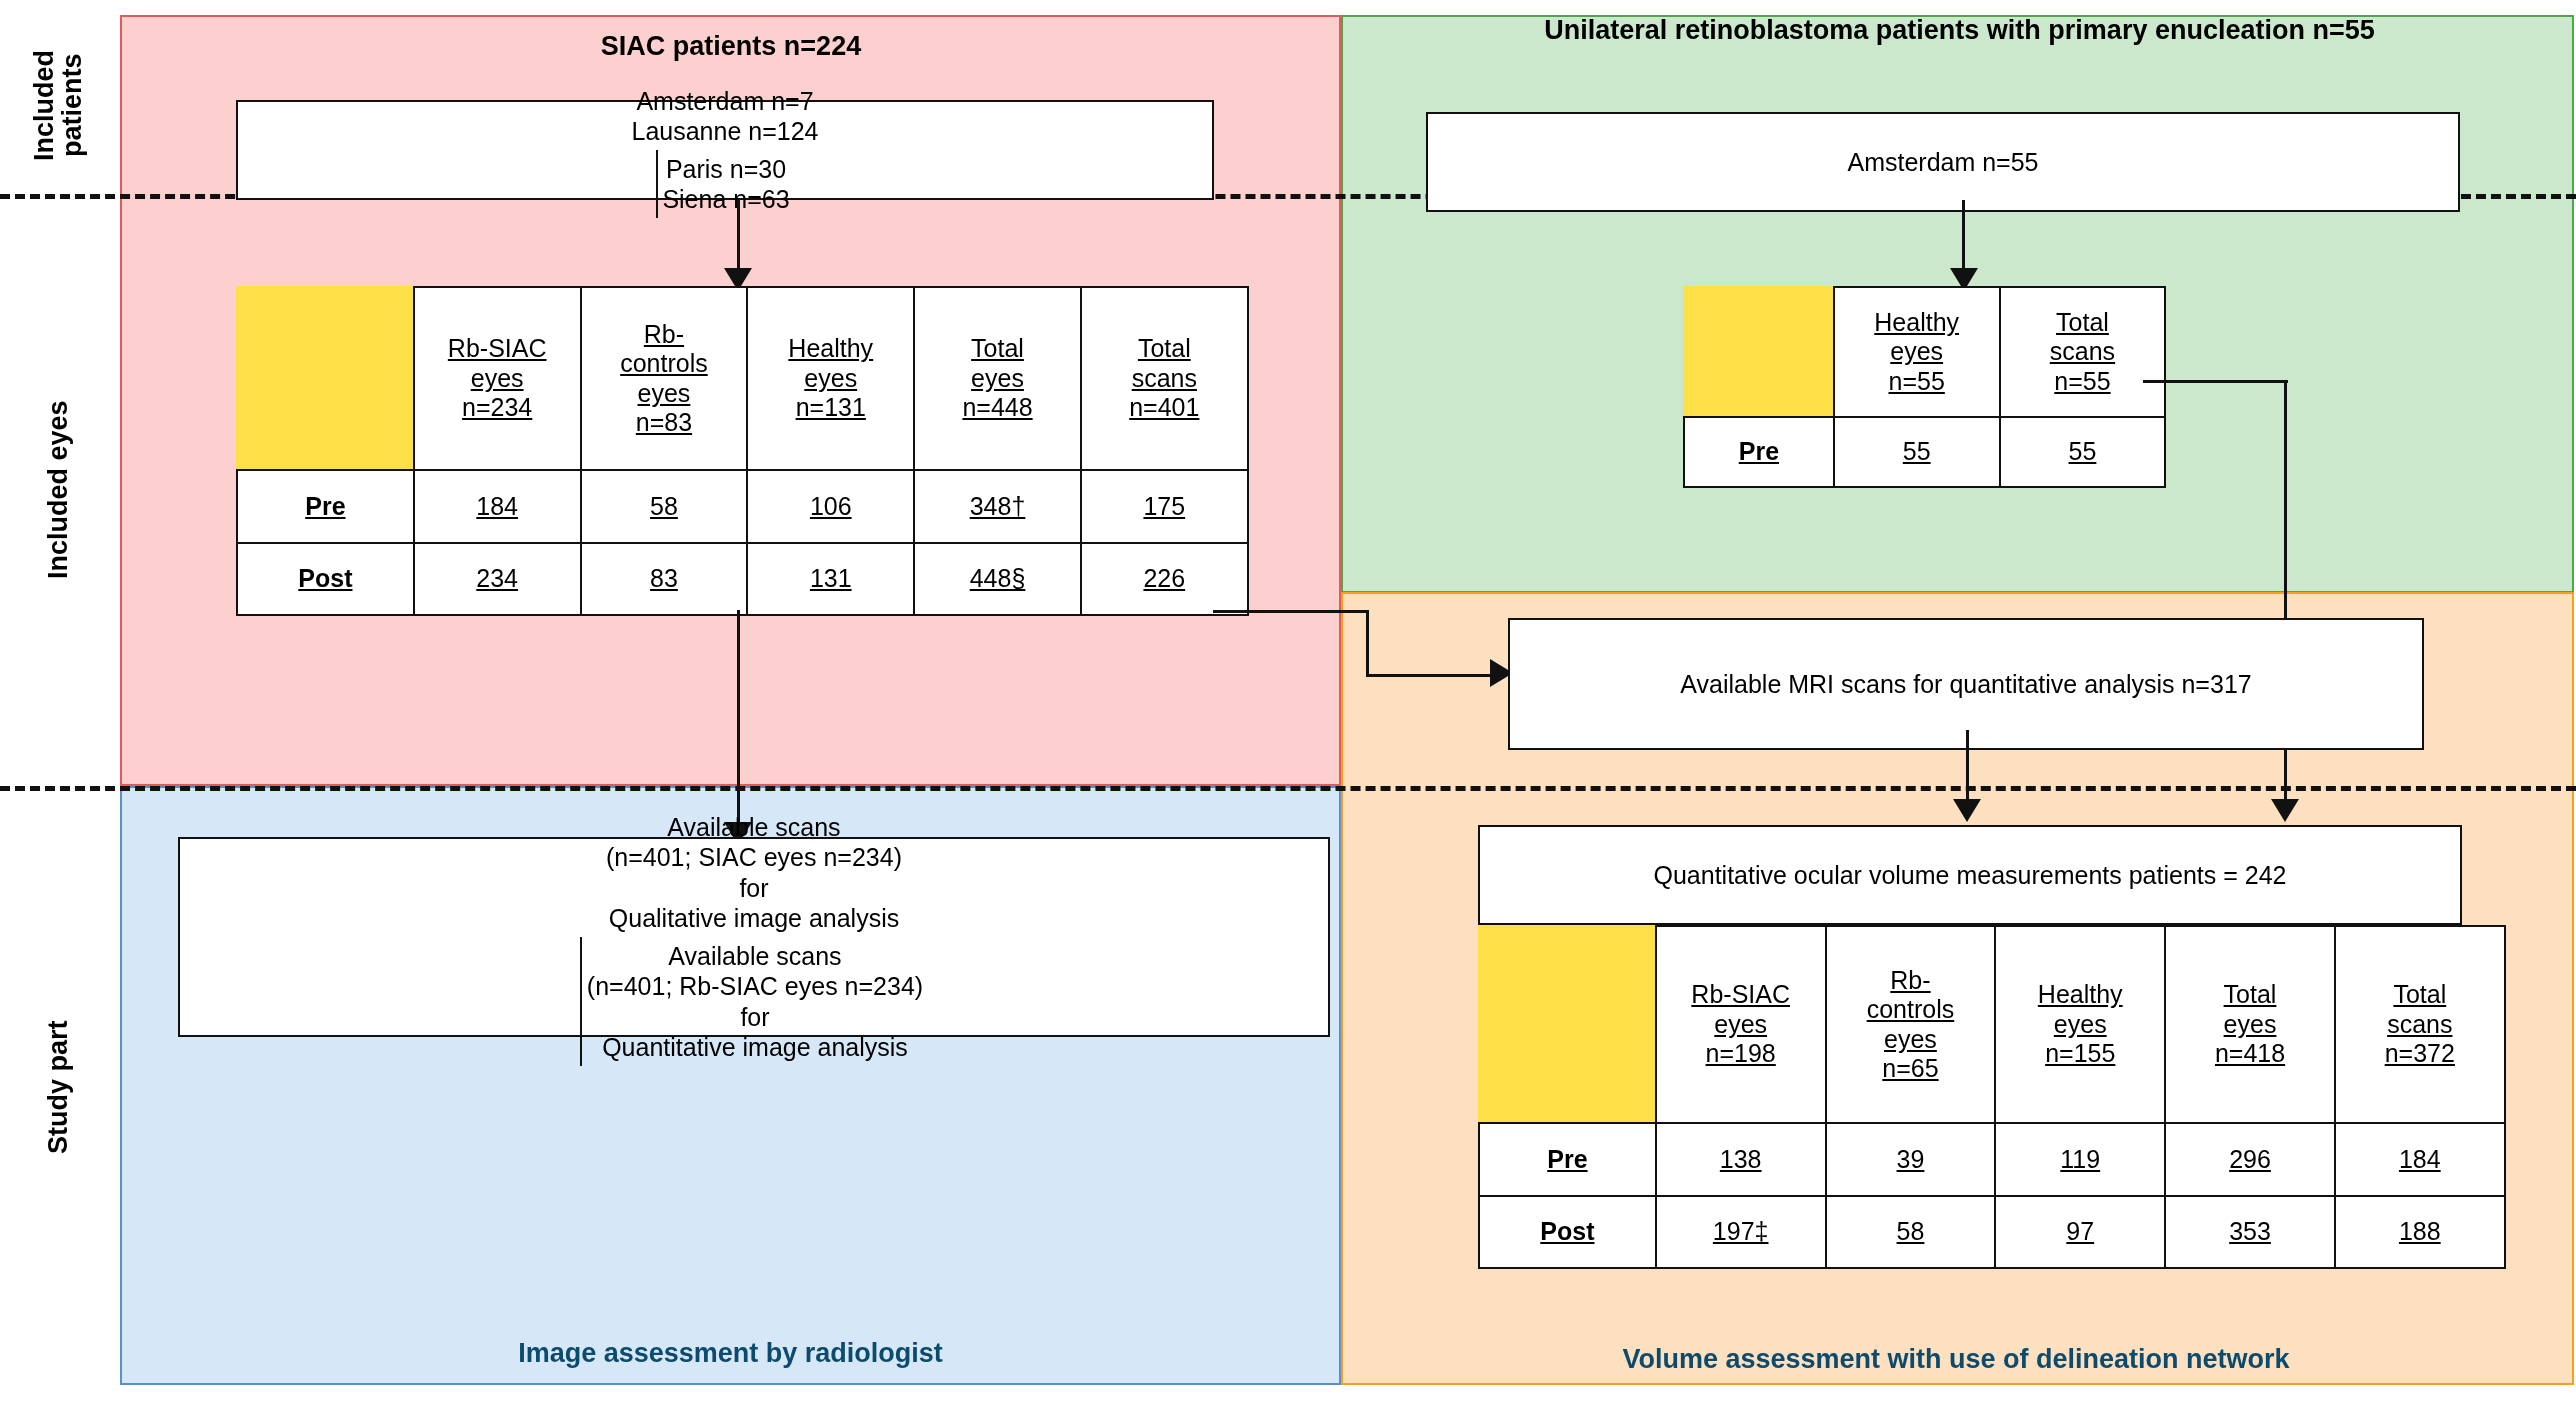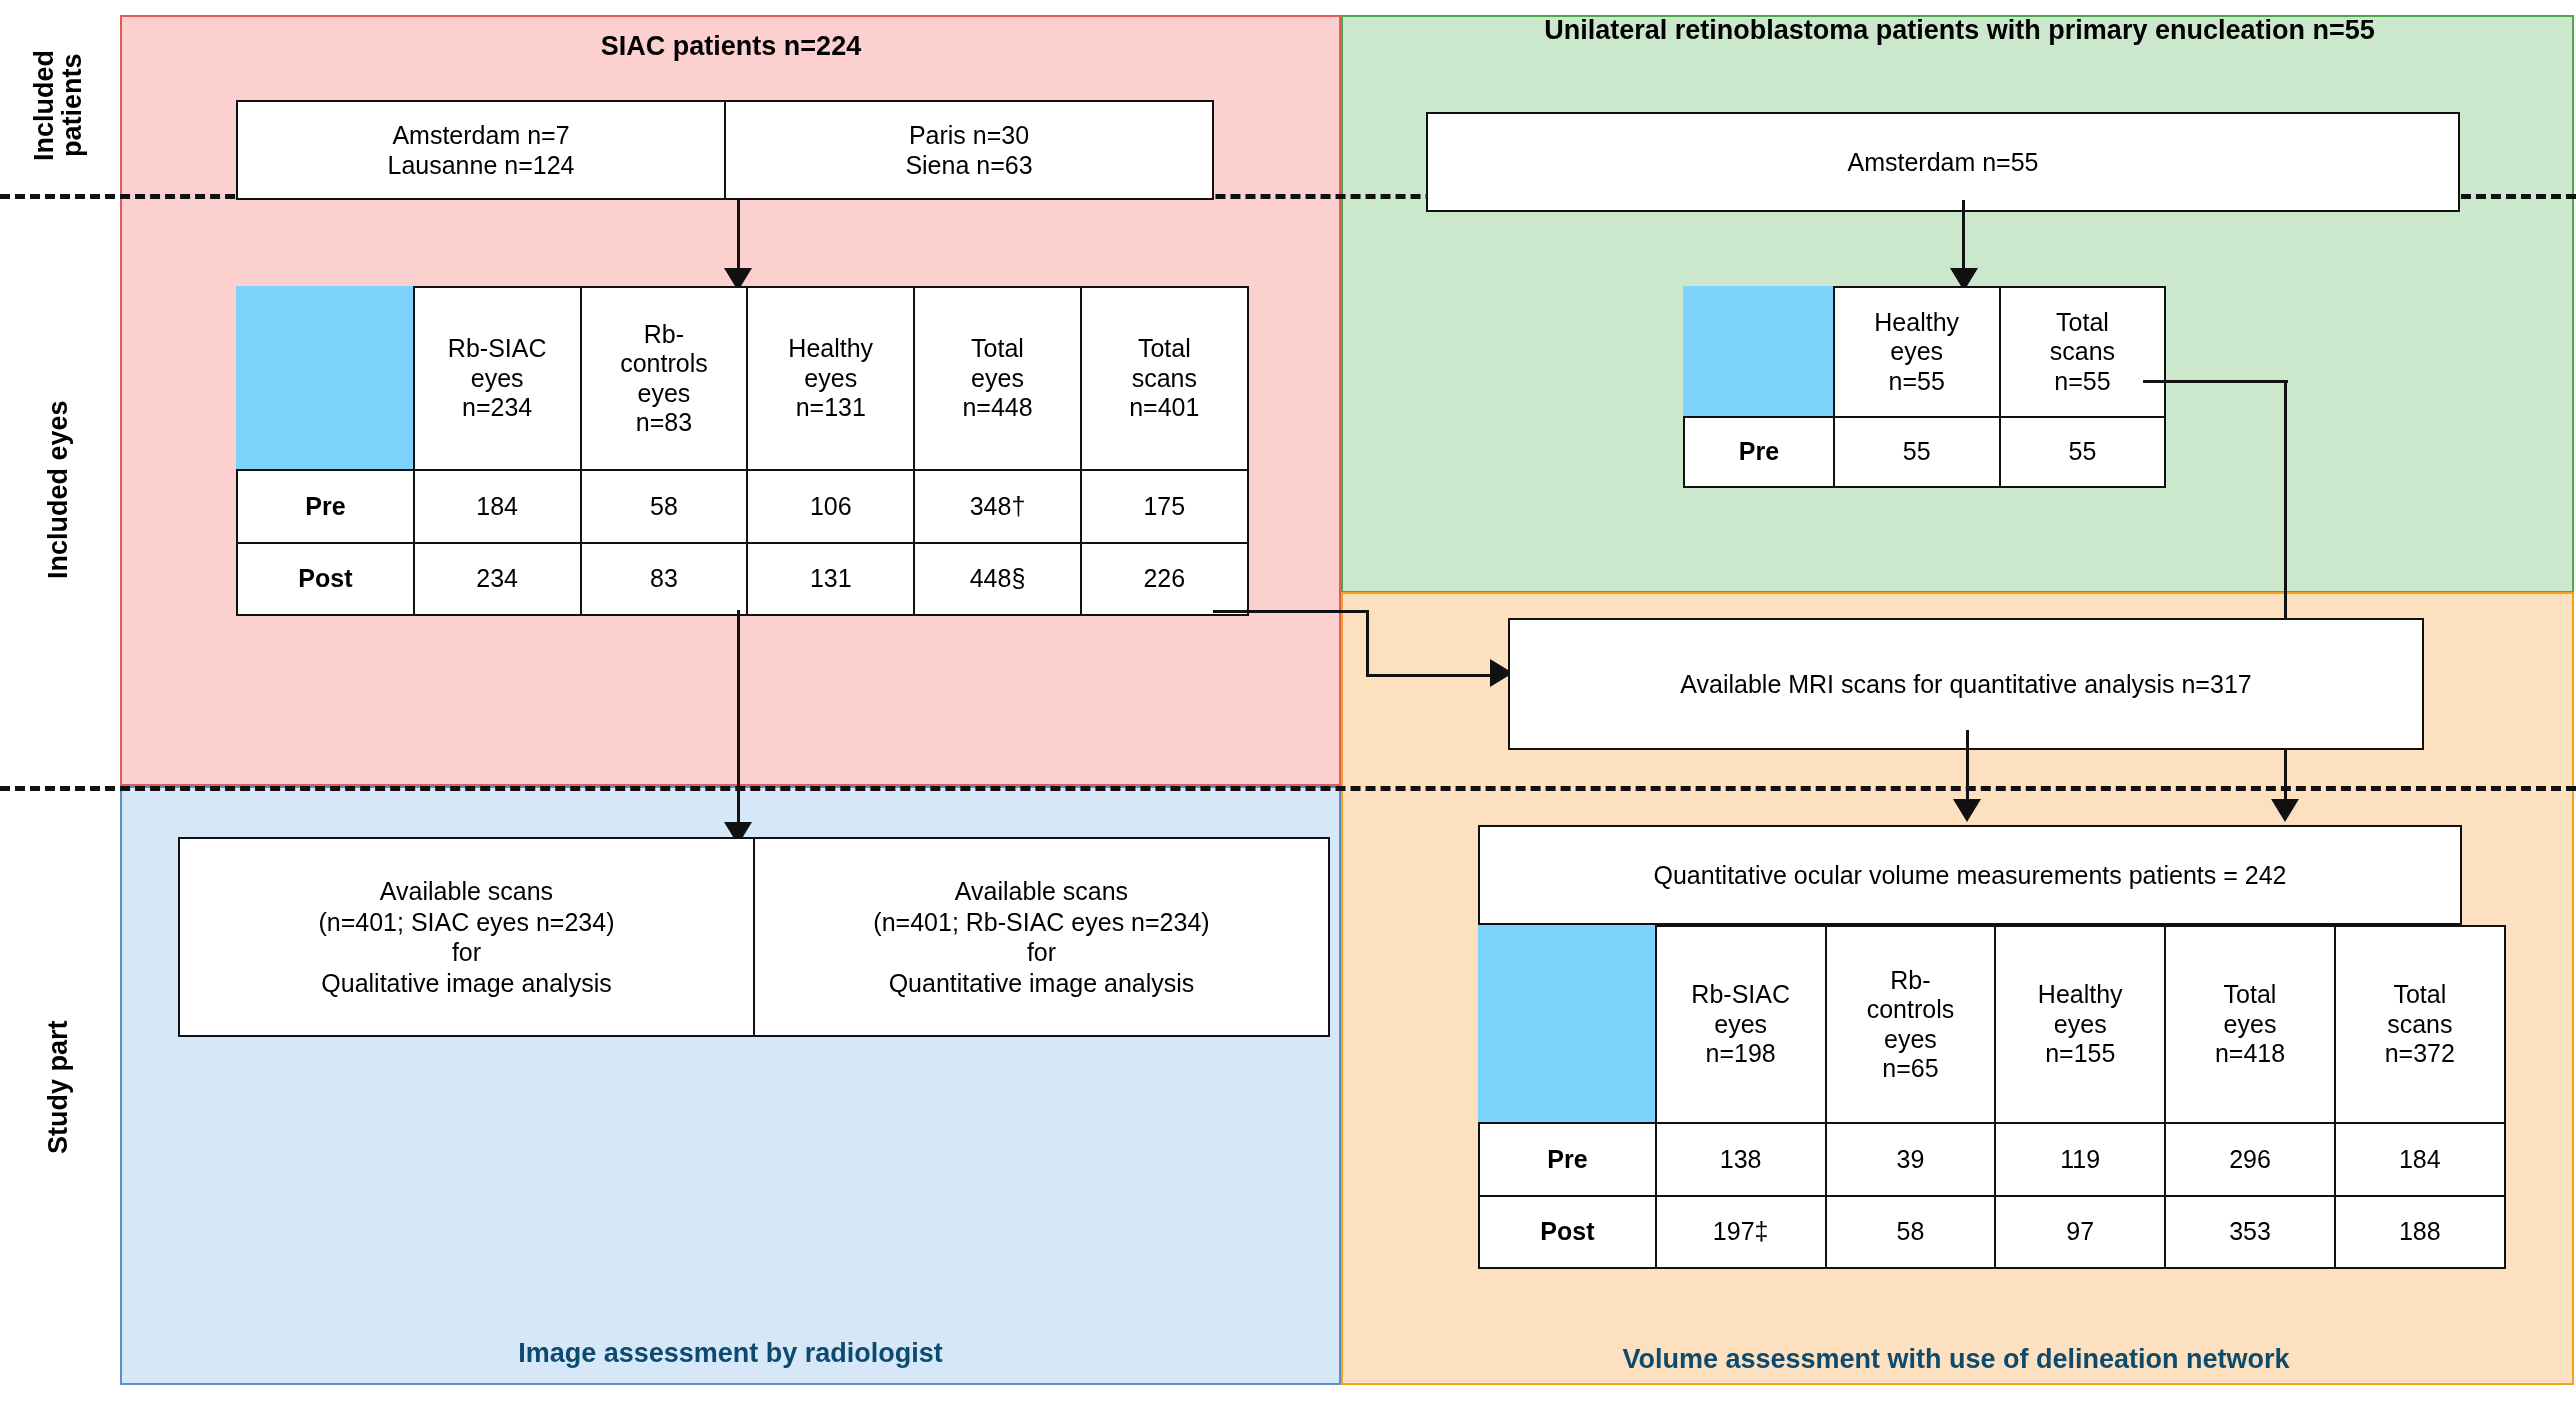--- a/index.html
+++ b/index.html
@@ -20,30 +20,30 @@
   
   .band-label{position:absolute;display:flex;align-items:center;justify-content:center;
               writing-mode:vertical-rl;transform:rotate(180deg);
               font-weight:bold;font-size:27px;color:#000;text-align:center;line-height:1.05;
               white-space:pre-line;}
 
   
   .box{position:absolute;box-sizing:border-box;background:#fff;border:2.9px solid #111;
        display:flex;align-items:center;justify-content:center;text-align:center;
        font-size:25px;line-height:1.22;color:#000;padding:2.4px 5.9px;}
-  .box.twocol{padding:0;}
+  .box.twocol{padding:0;flex-direction:column;}
   .halfbox{flex:1 1 0;display:flex;align-items:center;justify-content:center;text-align:center;
            height:100%;box-sizing:border-box;padding:3.5px 4.7px;white-space:pre-line;}
   .halfbox + .halfbox{border-left:2.9px solid #111;}
 
   
   .ptitle{position:absolute;font-weight:bold;font-size:27px;text-align:center;color:#000;line-height:1.22;}
 
   
-  table.dt{position:absolute;border-collapse:collapse;background:#7dd3fc;table-layout:fixed;}
+  table.dt{position:absolute;border-collapse:collapse;background:#fde047;table-layout:fixed;text-decoration:underline;}
   table.dt td{border:2.4px solid #111;background:#fff;text-align:center;vertical-align:middle;
               font-size:25px;color:#000;line-height:1.18;padding:1.2px 2.4px;white-space:pre-line;}
   table.dt td.hdr{vertical-align:middle;}
   table.dt td.rowlabel{font-weight:bold;text-align:center;margin-left:38px;}
   table.dt td.blank{border:0;background:transparent;}
 
   
   .vline{position:absolute;width:0;border-left:3.5px solid #111;}
   .hline{position:absolute;height:0;border-top:3.5px solid #111;}
   .arrow-down{position:absolute;width:0;height:0;border-left:14px solid transparent;

